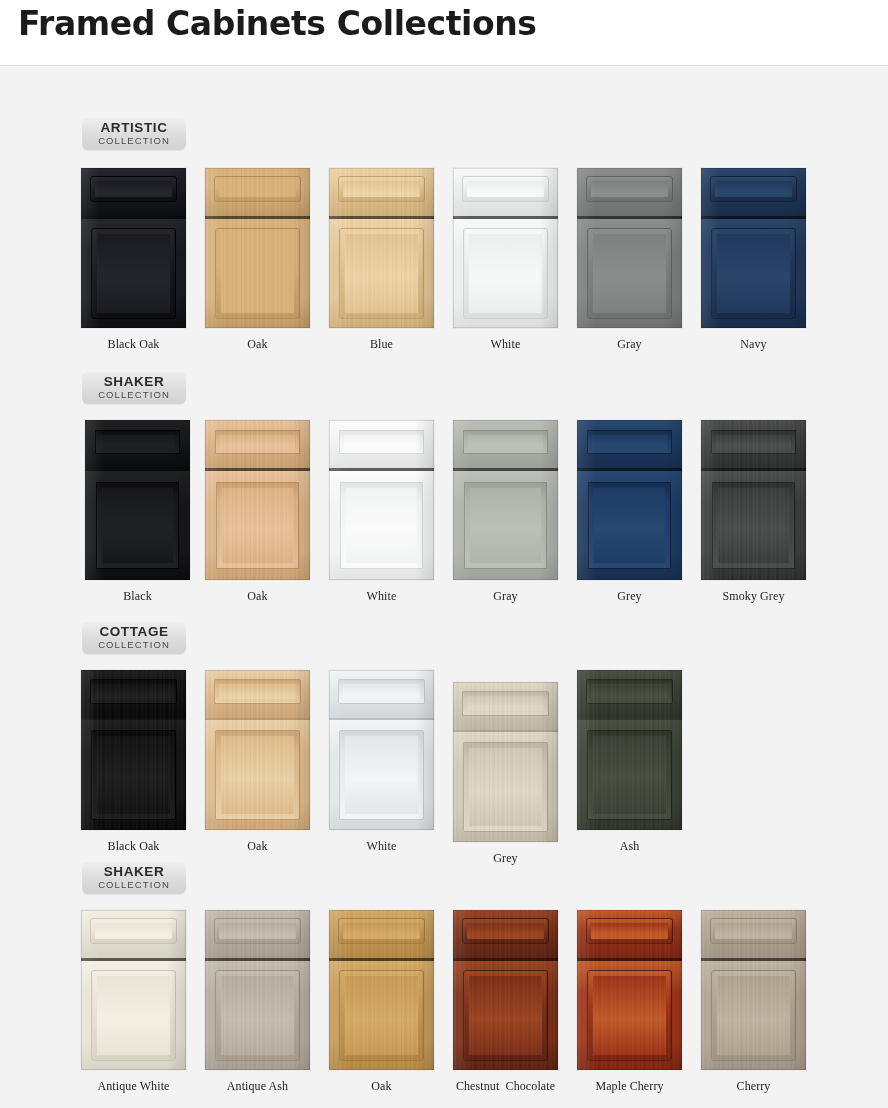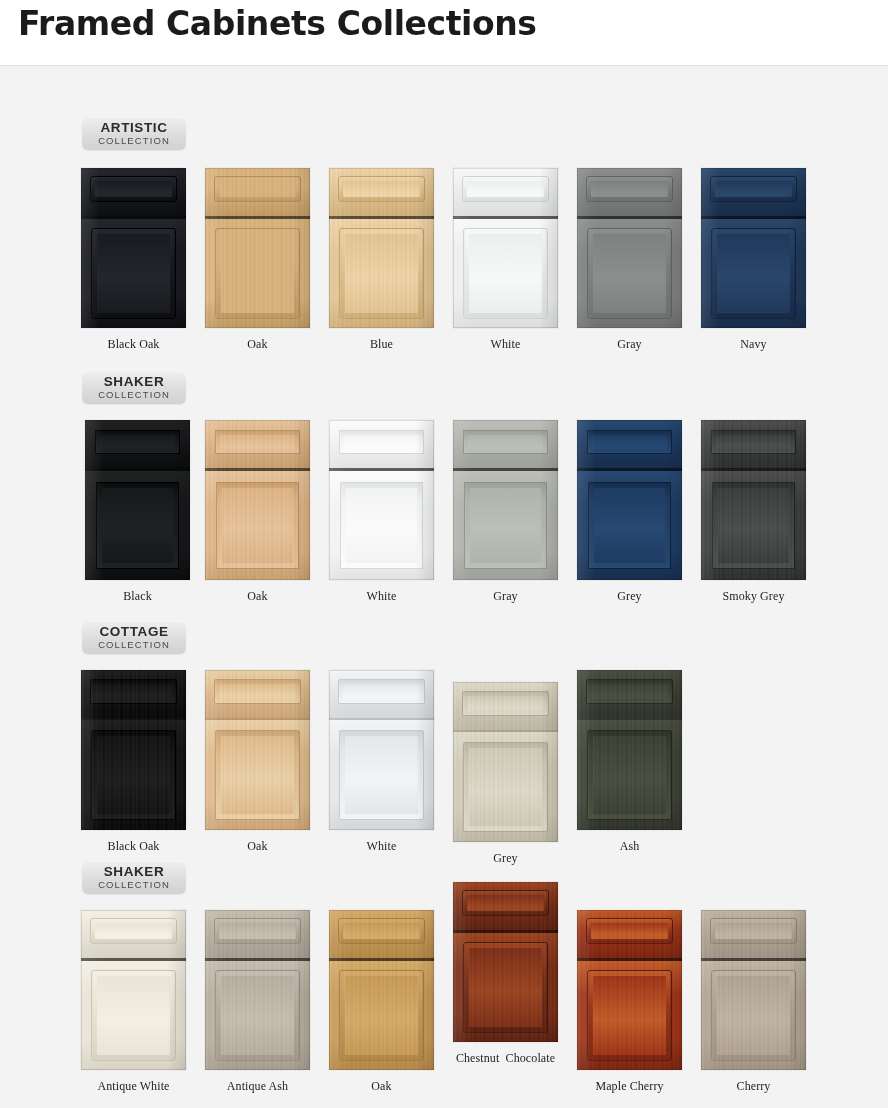--- a/index.html
+++ b/index.html
@@ -505,21 +505,21 @@
                 <div class="inner" style="inset: 9px 10px; background: linear-gradient(rgb(213, 170, 104) 0%, rgb(199, 154, 87) 40%, rgb(179, 135, 70) 100%); border: 1px solid rgb(166, 124, 61); border-radius: 3px; box-shadow: rgb(213, 170, 104) 0px 1px 0px inset, rgb(179, 135, 70) 0px -2px 2px inset;">
                   <div style="position: absolute; inset: 5px; background: linear-gradient(rgb(199, 154, 87) 0%, rgb(213, 170, 104) 55%, rgb(199, 154, 87) 100%);"></div>
                 </div>
               </div>
               <div class="wood" style="background-image: repeating-linear-gradient(90deg, rgba(0, 0, 0, 0.05) 0px, rgba(0, 0, 0, 0.05) 1px, rgba(255, 255, 255, 0.05) 1px, rgba(255, 255, 255, 0.05) 3px, rgba(0, 0, 0, 0.03) 3px, rgba(0, 0, 0, 0.03) 6px, rgba(255, 255, 255, 0.04) 6px, rgba(255, 255, 255, 0.04) 9px); opacity: 0.55;"></div>
               <div style="position: absolute; inset: 0px; box-shadow: rgba(0, 0, 0, 0.12) 0px 0px 0px 1px inset; background: linear-gradient(90deg, rgba(255, 255, 255, 0.1) 0%, rgba(255, 255, 255, 0) 18%, rgba(0, 0, 0, 0) 82%, rgba(0, 0, 0, 0.1) 100%);"></div>
             </div>
           </div>
           <div class="swatch-label">Oak</div>
         </div>
-        <div class="swatch" style="left: 443px; top: 816px; width: 125px;">
+        <div class="swatch" style="left: 443px; top: 844px; width: 125px;">
           <div class="door-wrap">
             <div class="door raised" style="background: rgb(123, 47, 23);">
               <div class="drawer" style="top: 0px; height: 48px; background: linear-gradient(rgb(154, 67, 32) 0%, rgb(123, 47, 23) 40%, rgb(92, 33, 16) 100%);">
                 <div class="inner" style="left: 9px; right: 9px; top: 8px; height: 26px; width: auto; background: linear-gradient(rgb(154, 67, 32) 0%, rgb(123, 47, 23) 45%, rgb(92, 33, 16) 100%); border: 1px solid rgb(70, 24, 11); border-radius: 3px; box-shadow: rgb(154, 67, 32) 0px 1px 0px inset, rgb(92, 33, 16) 0px -1px 0px inset;">
                   <div class="inner" style="position: absolute; inset: 4px; background: linear-gradient(rgb(123, 47, 23) 0%, rgb(154, 67, 32) 70%);"></div>
                 </div>
               </div>
               <div class="gap" style="top: 48px; height: 3px; background: rgba(0, 0, 0, 0.62);"></div>
               <div class="panel" style="top: 51px; bottom: 0px; height: 109px; background: linear-gradient(rgb(154, 67, 32) 0%, rgb(123, 47, 23) 30%, rgb(123, 47, 23) 72%, rgb(92, 33, 16) 100%);">
                 <div class="inner" style="inset: 9px 10px; background: linear-gradient(rgb(154, 67, 32) 0%, rgb(123, 47, 23) 40%, rgb(92, 33, 16) 100%); border: 1px solid rgb(70, 24, 11); border-radius: 3px; box-shadow: rgb(154, 67, 32) 0px 1px 0px inset, rgb(92, 33, 16) 0px -2px 2px inset;">

